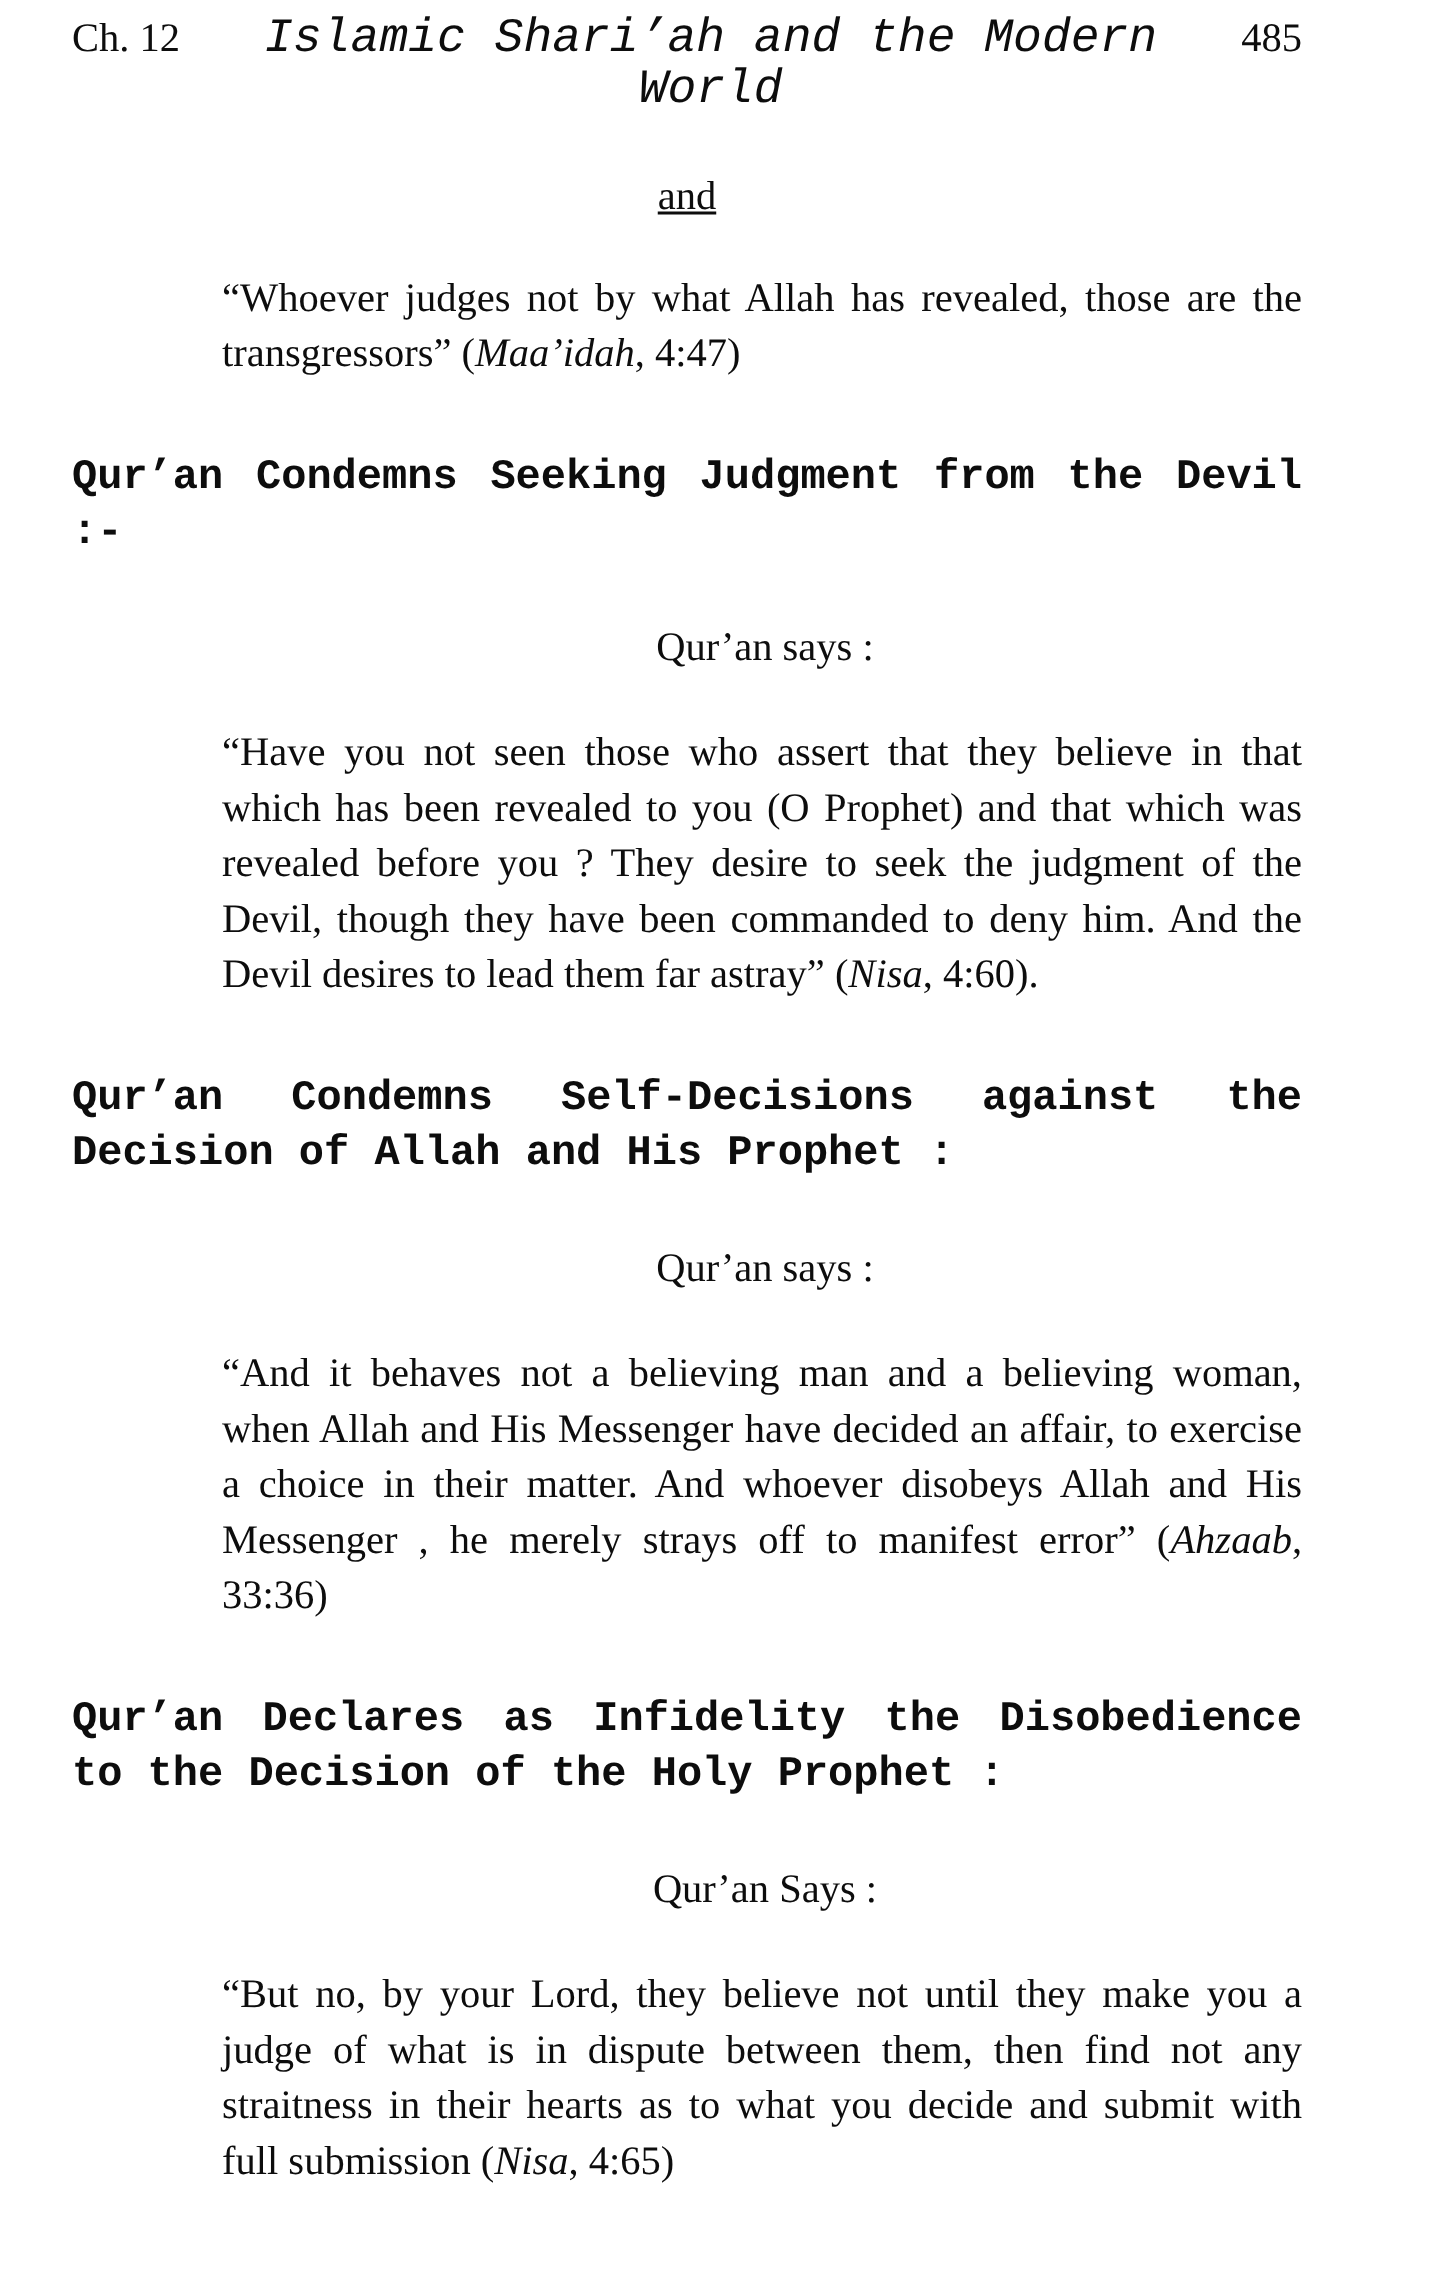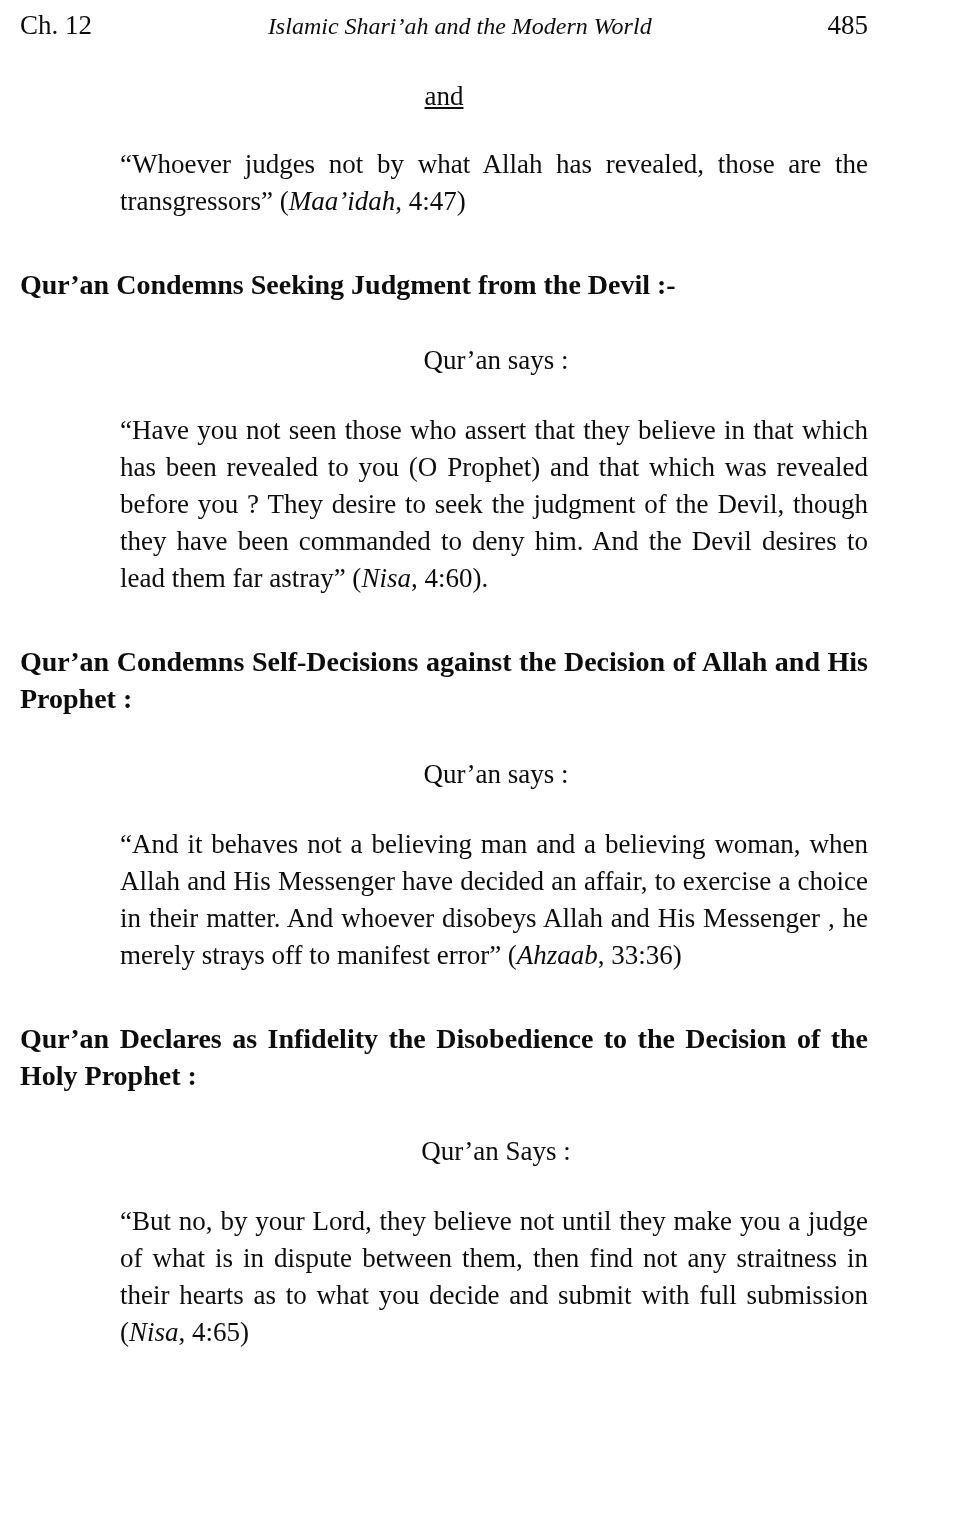--- a/index.html
+++ b/index.html
@@ -7,37 +7,38 @@
   body {
     width: 960px;
     height: 1520px;
     font-family: "Liberation Serif", serif;
     color: #0d0d0d;
     overflow: hidden;
   }
   .page {
     width: 100%;
     height: 100%;
-    padding: 8px 92px 0 20px;
+    padding: 8px 92px 0 48px;
     border-radius: 22px;
   }
   .page-header {
     display: flex;
     align-items: baseline;
     font-size: 27px;
     line-height: 34px;
   }
   .page-header .chapter {
     flex: 0 0 auto;
   }
   .page-header .book-title {
     flex: 1 1 auto;
     text-align: center;
     font-style: italic;
-    font-size: 24px;
+    font-size: 32px;
+    font-family: Liberation Mono, monospace;
   }
   .page-header .page-number {
     flex: 0 0 auto;
   }
   .connector {
     margin-top: 38px;
     text-align: center;
     font-size: 27px;
     text-decoration: underline;
   }
@@ -48,20 +49,21 @@
     line-height: 37px;
     text-align: justify;
   }
   .quote i { font-style: italic; }
   h2.section-heading {
     margin-top: 46px;
     font-size: 28px;
     line-height: 37px;
     font-weight: bold;
     text-align: justify;
+    font-family: Liberation Mono, monospace;
   }
   .says-label {
     margin-top: 42px;
     margin-left: 104px;
     font-size: 27px;
     text-align: center;
   }
   .quote.body-quote { margin-top: 36px; }
 </style>
 </head>

